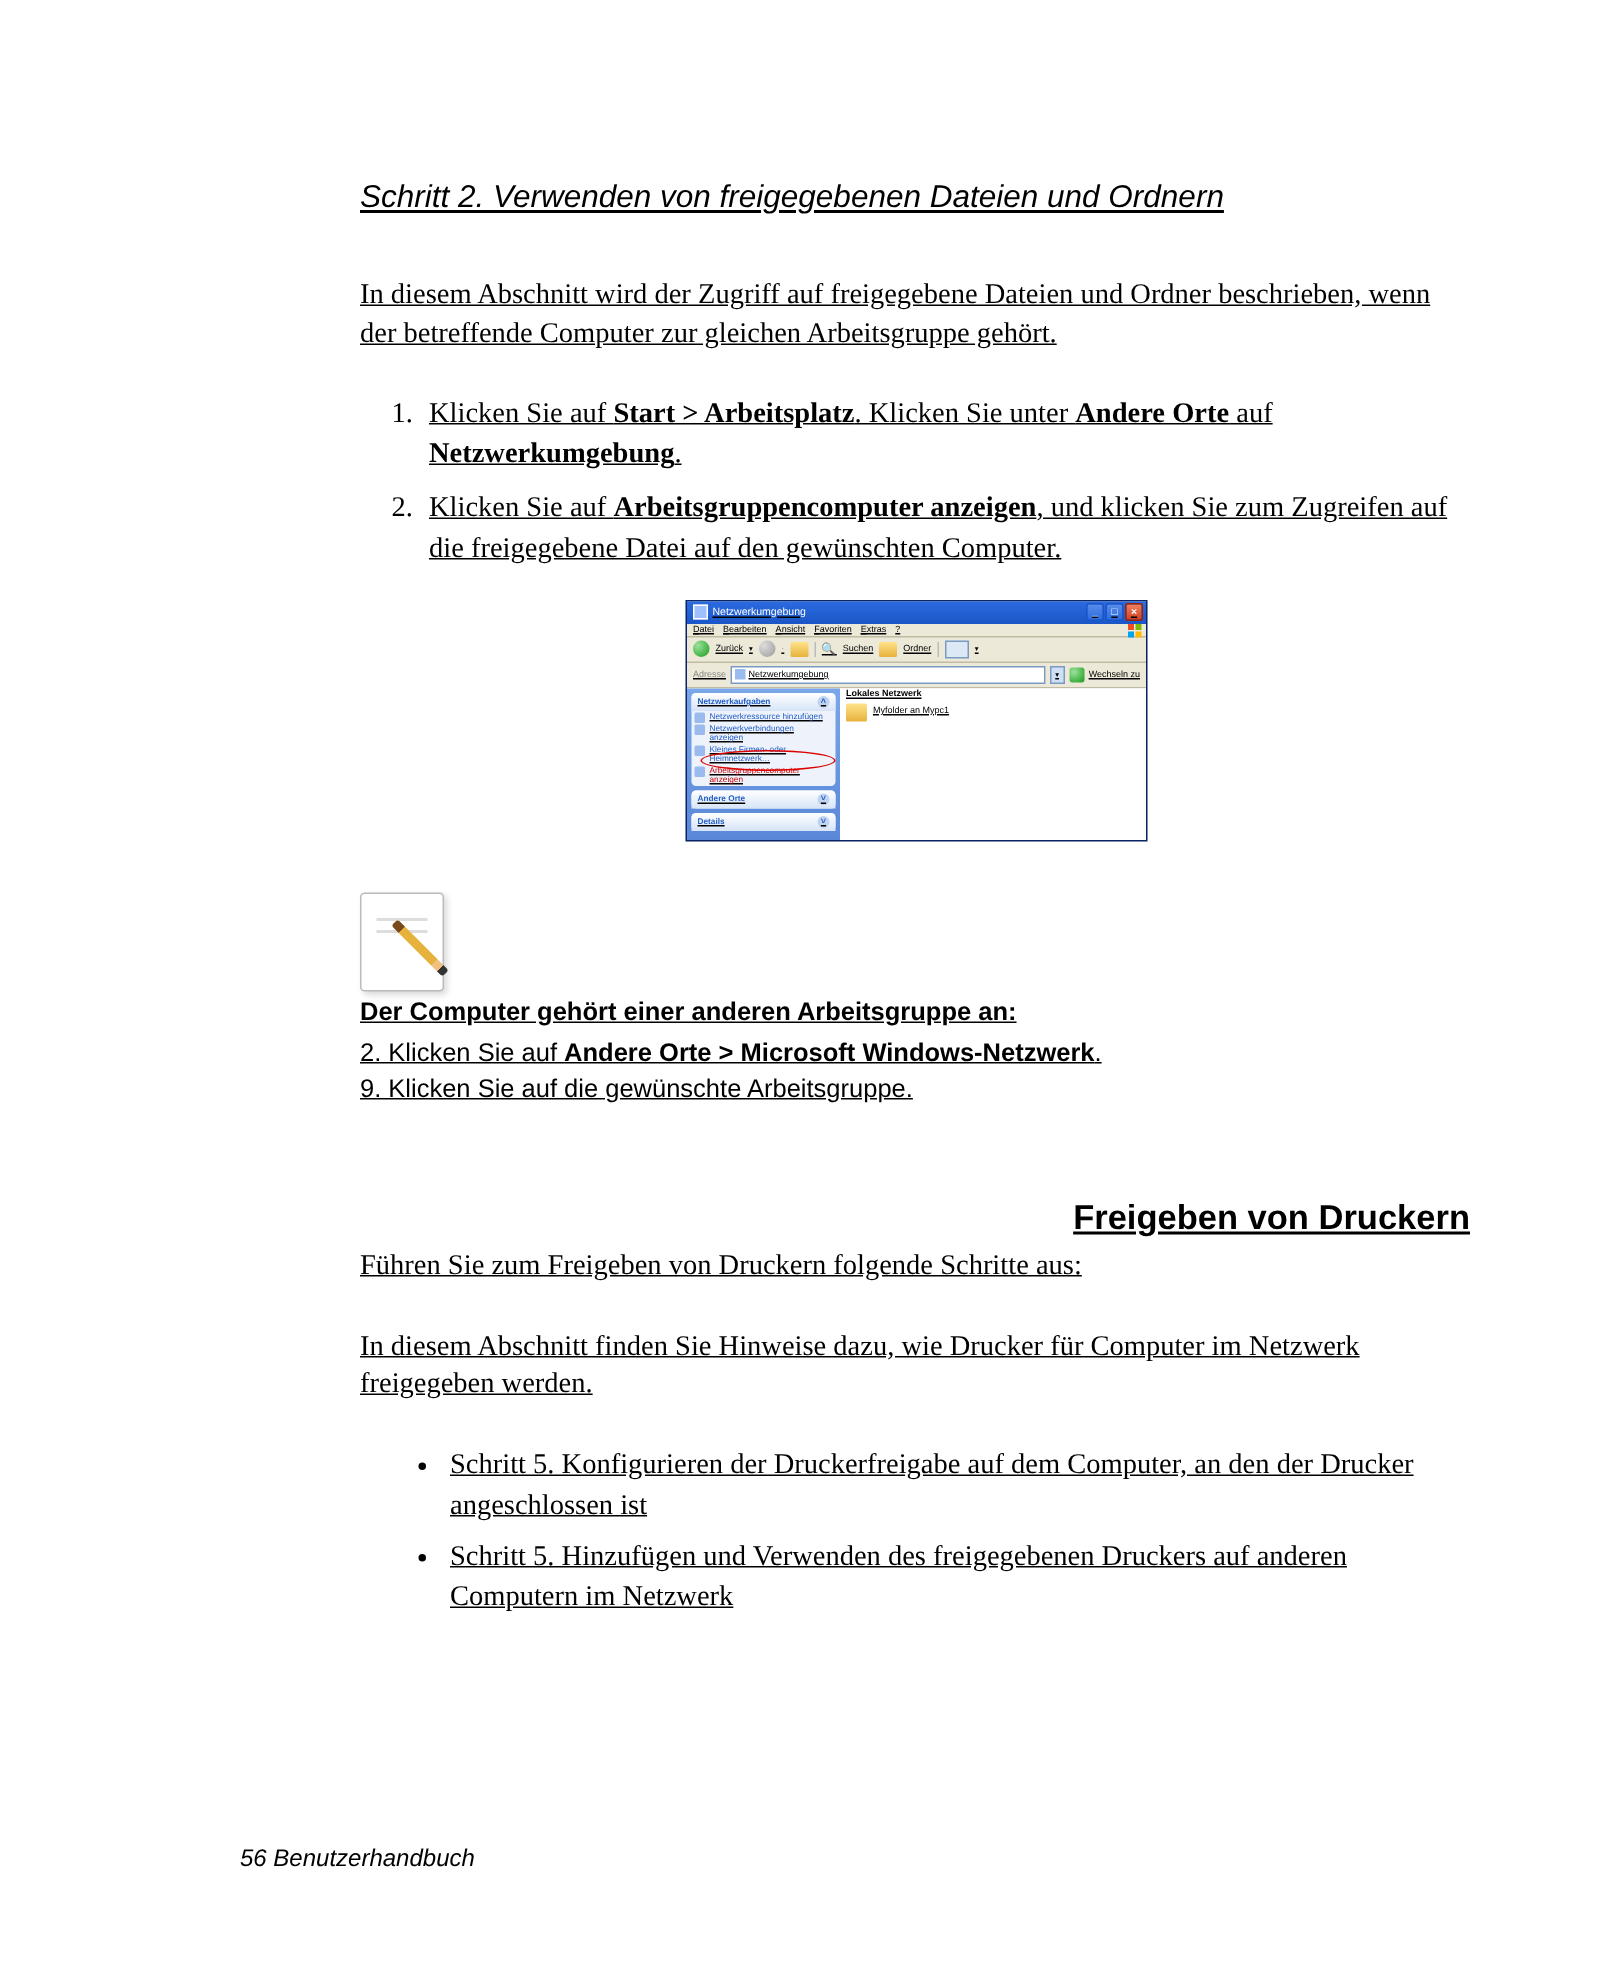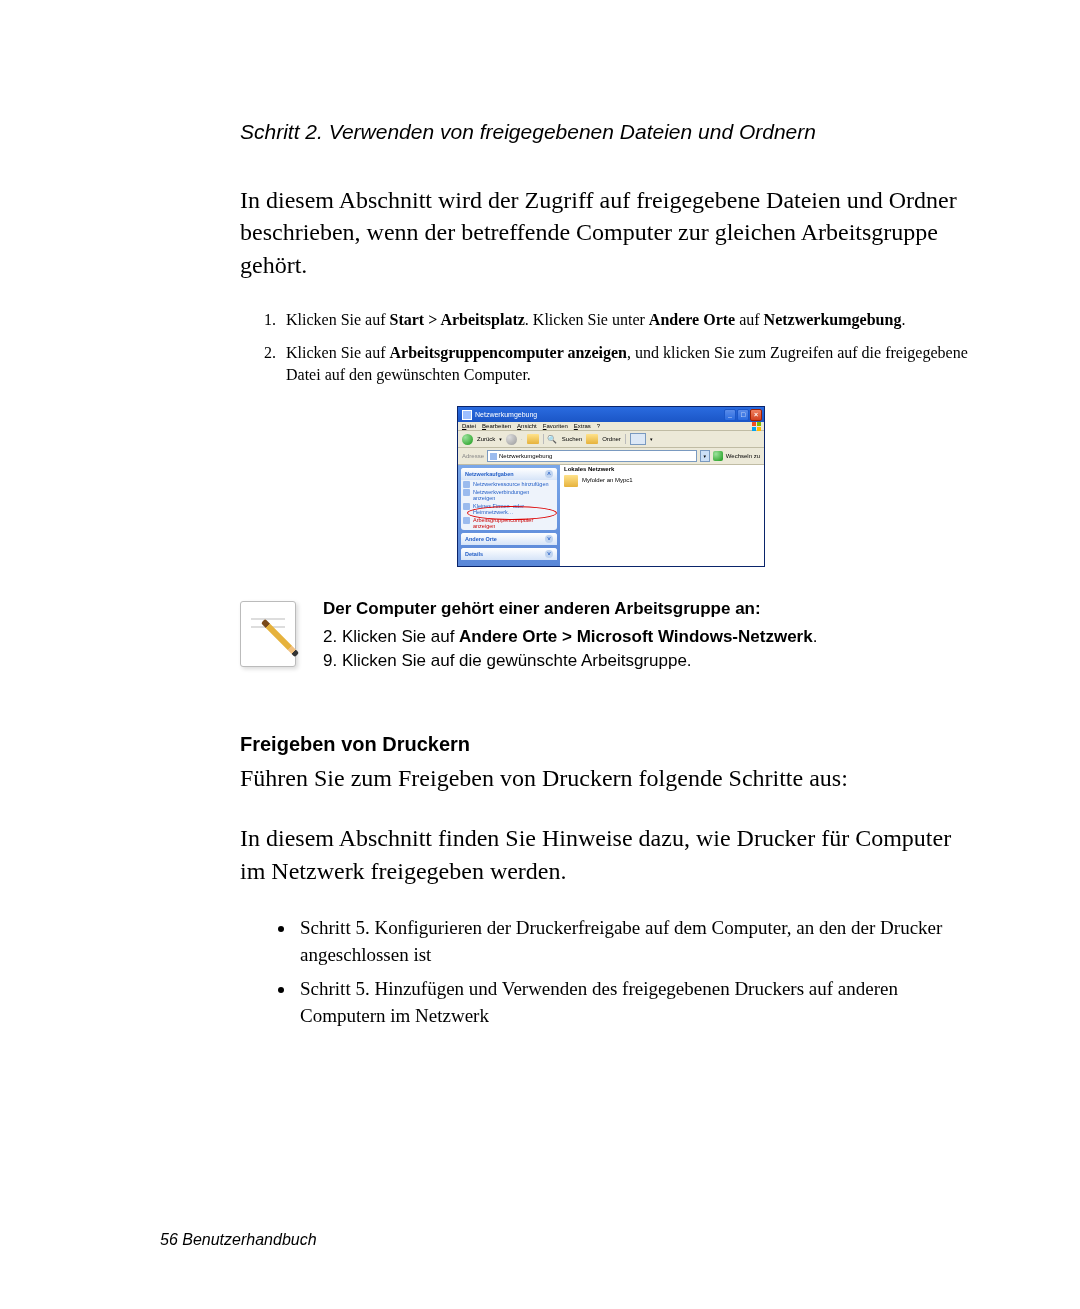--- a/index.html
+++ b/index.html
@@ -10,34 +10,35 @@
     color: #000;
     width: 1080px;
     height: 1309px;
     box-sizing: border-box;
   }
   .page {
     padding: 120px 100px 60px 240px;
     box-sizing: border-box;
     position: relative;
     height: 100%;
+    text-decoration: underline;
   }
   .step-heading {
     font-family: Arial, Helvetica, sans-serif;
     font-style: italic;
     font-size: 21px;
     margin: 0 0 40px 0;
   }
   .body-text {
-    font-size: 24px;
+    font-size: 19px;
     line-height: 1.35;
     margin: 0 0 28px 0;
   }
   ol.numbered {
-    font-size: 16px;
+    font-size: 19px;
     line-height: 1.4;
     padding-left: 40px;
     margin: 0 0 20px 0;
   }
   ol.numbered li {
     margin-bottom: 10px;
     padding-left: 6px;
   }
   .bold { font-weight: bold; }
   .screenshot-fig {
@@ -162,23 +163,23 @@
   }
   .xp-main .shareitem {
     font-size:6px; padding:4px 4px 4px 22px; position:relative;
   }
   .xp-main .shareitem::before {
     content:''; position:absolute; left:4px; top:2px; width:14px; height:12px;
     background: linear-gradient(#ffe28a,#e6b23c); border-radius:1px;
   }
   
   .note-block {
-    display:flex; gap:19px; margin: 20px 0 60px 0;
+    display:flex; gap:2px; margin: 20px 0 60px 0;
     font-family: Arial, Helvetica, sans-serif;
-    font-size: 17px; line-height:1.4;
+    font-size: 17px; line-height:1.4;flex-direction:column;
   }
   .note-icon {
     width:64px; flex:none;
     position:relative;
   }
   .note-icon .paper {
     width:54px; height:64px; background:#fff; border:1px solid #bbb;
     border-radius:3px; box-shadow:2px 2px 4px rgba(0,0,0,0.15);
     position:relative; margin-top:4px;
   }
@@ -191,22 +192,23 @@
     position:absolute; width:48px; height:6px;
     background: linear-gradient(to right,#7a4a1a 0 14%, #e6b23c 14% 78%, #f0c080 78% 90%, #333 90% 100%);
     transform: rotate(45deg);
     left:16px; top:38px; border-radius:2px;
   }
   .note-text strong { font-weight:bold; }
   .note-sub { margin-top:4px; }
   
   h2.section {
     font-family: Arial, Helvetica, sans-serif;
-    font-size: 20px; font-weight:bold;
+    font-size: 23px; font-weight:bold;
     margin: 0 0 6px 0;
+    text-align: right;
   }
   ul.bullets {
     font-size:19px; line-height:1.4;
     padding-left: 56px; margin: 0 0 20px 0;
   }
   ul.bullets li { margin-bottom:8px; padding-left:4px;}
   .footer {
     position:absolute; bottom:60px; left:160px;
     font-family: Arial, Helvetica, sans-serif;
     font-style: italic; font-size:16px; color:#000;

